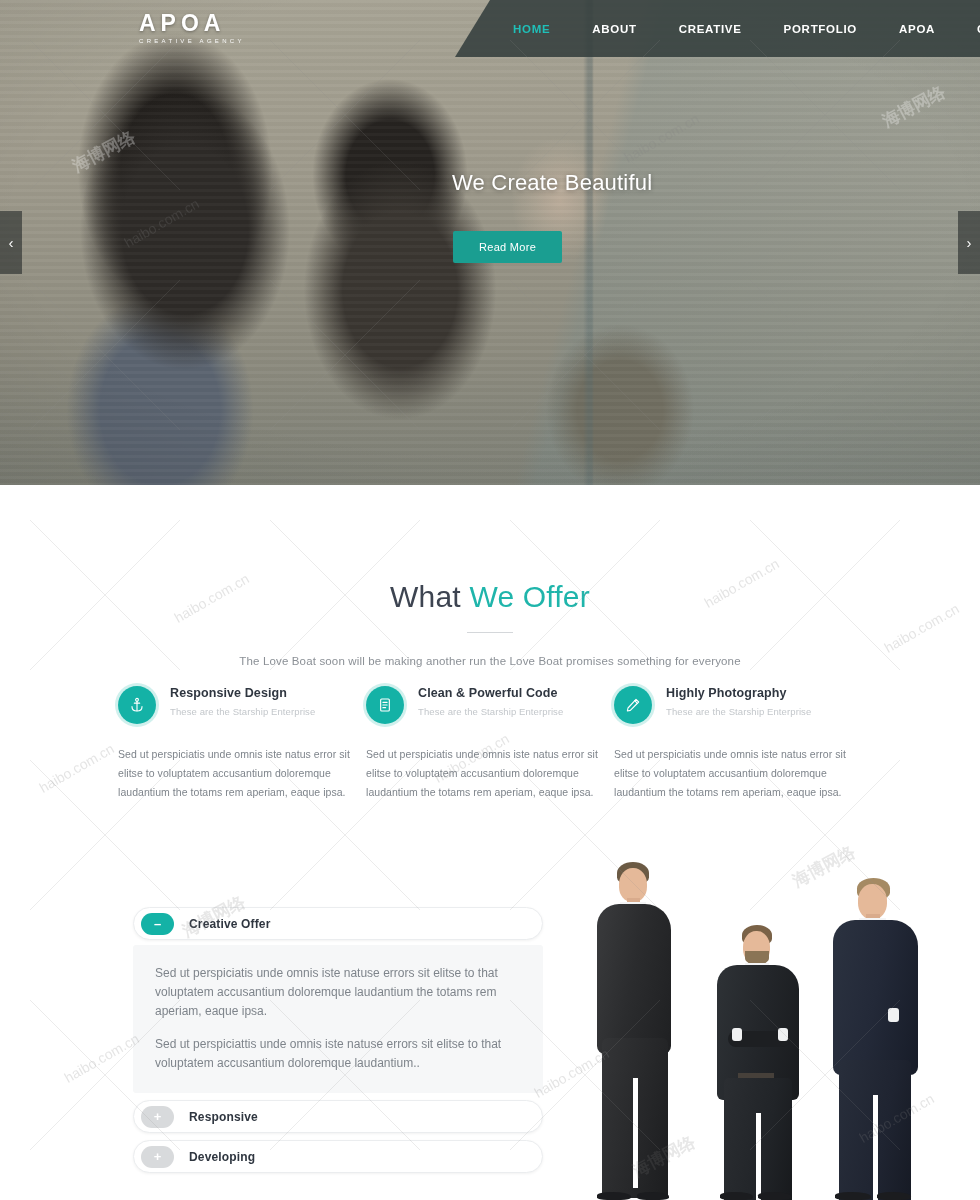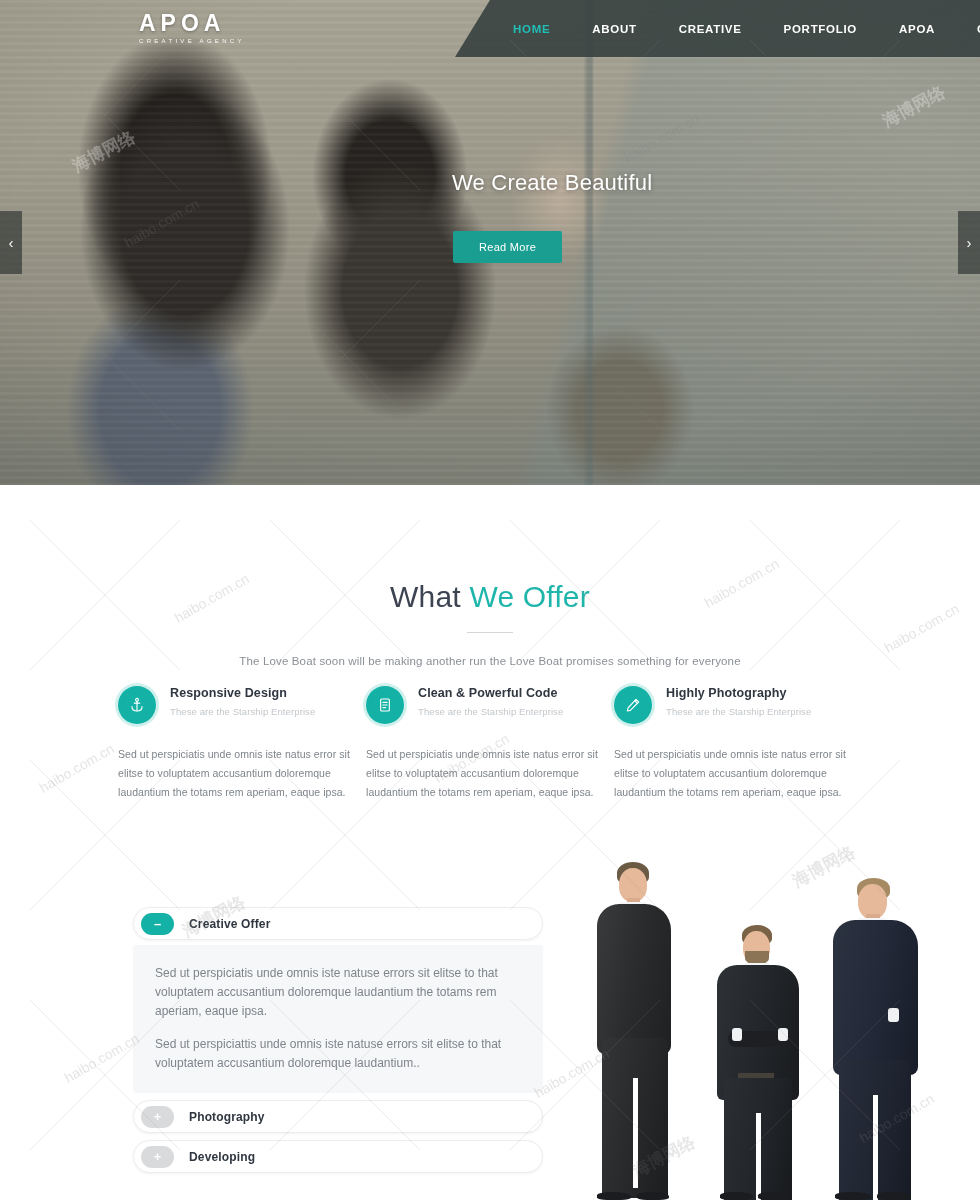--- a/index.html
+++ b/index.html
@@ -383,21 +383,21 @@
     </div>
     <div class="acc-body">
       <p>Sed ut perspiciatis unde omnis iste natuse errors sit elitse to that voluptatem accusantium doloremque laudantium the totams rem aperiam, eaque ipsa.</p>
       <p>Sed ut perspiciattis unde omnis iste natuse errors sit elitse to that voluptatem accusantium doloremque laudantium..</p>
     </div>
   </div>
 
   <div class="acc-item">
     <div class="acc-head">
       <span class="acc-toggle">+</span>
-      <span class="acc-label">Photography</span>
+      <span class="acc-label">Responsive</span>
     </div>
   </div>
 
 
   <div class="acc-item">
     <div class="acc-head">
       <span class="acc-toggle">+</span>
       <span class="acc-label">Developing</span>
     </div>
   </div>

